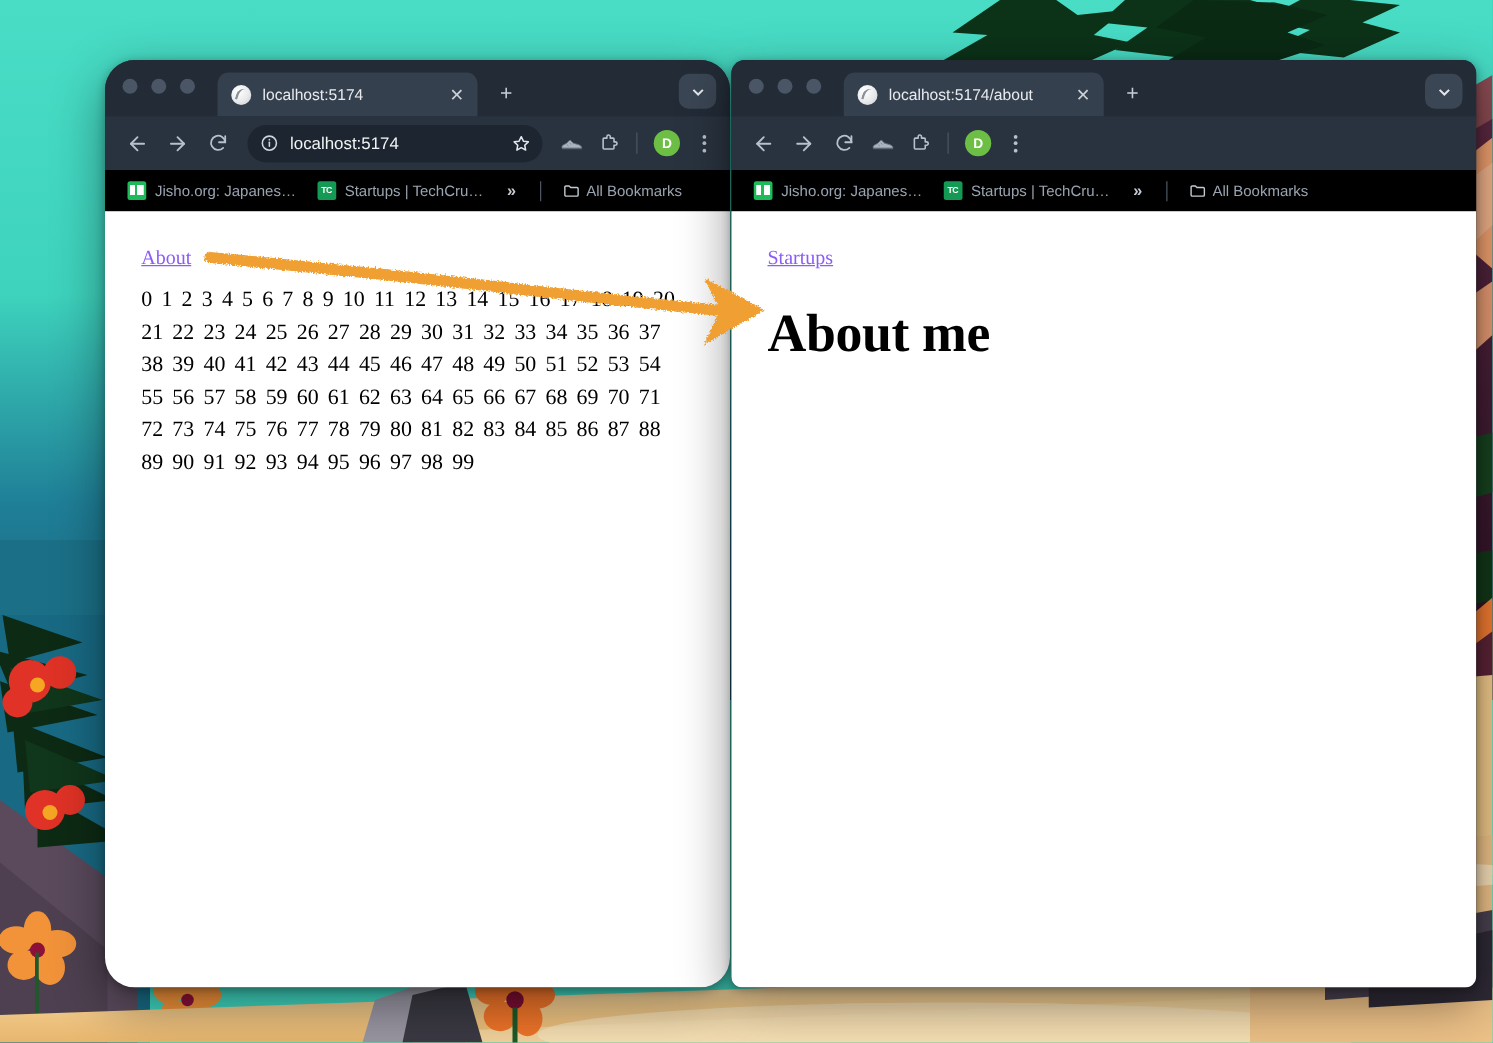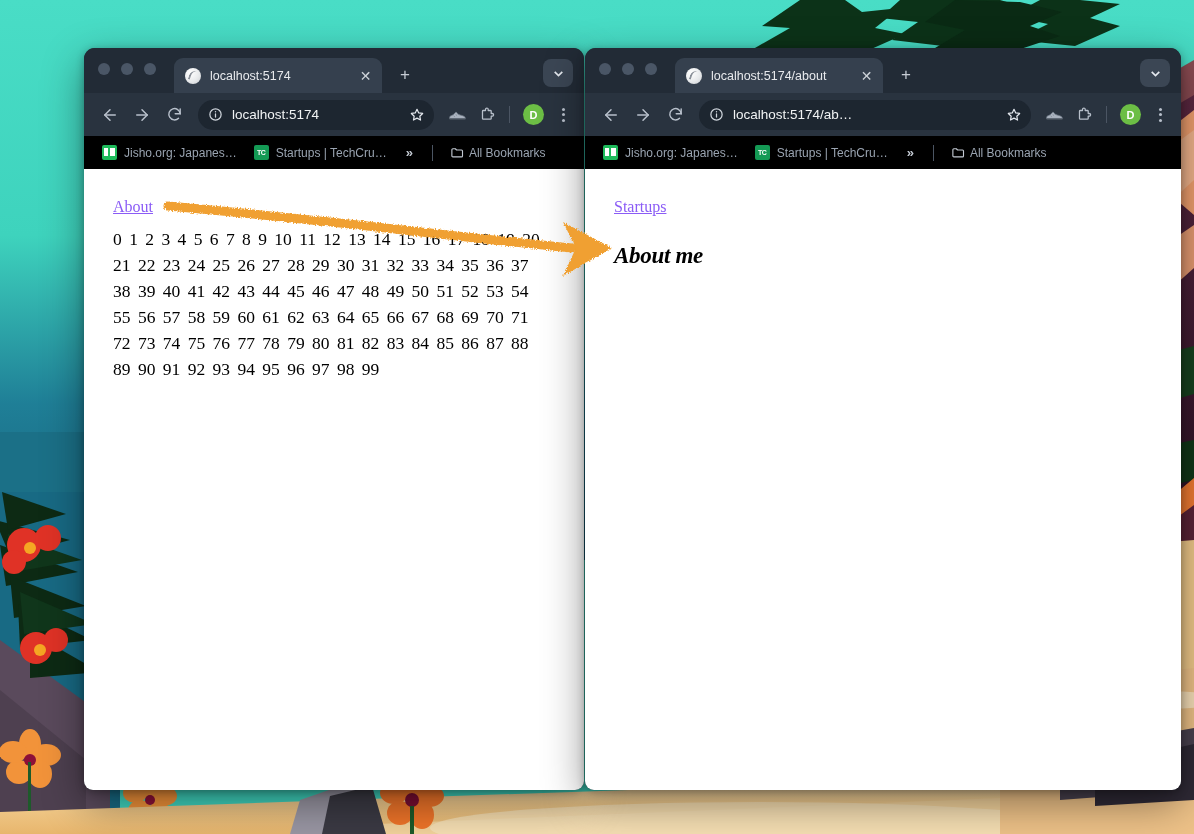--- a/index.html
+++ b/index.html
@@ -15,21 +15,21 @@
   #wallpaper svg { display: block; width: 1194px; height: 834px; }
 
   
   .browser-window {
     position: absolute;
     background: #29333f;
     border-radius: 11px 11px 9px 9px;
     overflow: hidden;
     box-shadow: 0 14px 42px rgba(0,0,0,0.42), 0 2px 8px rgba(0,0,0,0.3);
   }
-  #window-left  { left: 84px;  top: 48px; width: 500px; height: 742px; }
+  #window-left  { left: 84px;  top: 48px; width: 500px; height: 742px; border-radius: 24px; }
   #window-right { left: 585px; top: 48px; width: 596px; height: 742px; }
 
   
   .tab-strip {
     height: 45px;
     background: #222b36;
     position: relative;
     display: flex;
     align-items: flex-end;
     padding-left: 14px;
@@ -190,25 +190,24 @@
     font-size: 16px;
   }
   .numbers-body {
     font-size: 17.5px;
     line-height: 26px;
     margin-top: 10px;
     word-spacing: 3px;
     max-width: 432px;
   }
   .about-title {
-    font-size: 23px;
+    font-size: 43px;
     font-weight: 700;
     margin-top: 27px;
     letter-spacing: -0.3px;
-    font-style: italic;
   }
   .about-text {
     font-size: 16.5px;
     margin-top: 22px;
   }
 
   
   #annotation-arrow {
     position: absolute;
     left: 0; top: 0;
@@ -497,31 +496,20 @@
           <path d="M12 5l7 7-7 7"></path>
       </svg>
     </div>
     <div class="nav-btn">
       <svg width="17" height="17" viewBox="0 0 24 24" fill="none" stroke="currentColor" stroke-width="2" stroke-linecap="round">
         <path d="M20 11a8 8 0 1 0-2.3 6.3"></path>
           <path d="M20 4v7h-7"></path>
       </svg>
     </div>
 
-    <div class="omnibox">
-      <svg width="15" height="15" viewBox="0 0 24 24" fill="none" stroke="#cfd5dc" stroke-width="2">
-        <circle cx="12" cy="12" r="9"></circle>
-          <path d="M12 11v5" stroke-linecap="round"></path>
-          <circle cx="12" cy="7.6" r="1.1" fill="#cfd5dc" stroke="none"></circle>
-      </svg>
-      <span class="omnibox-url" title="Search Google or type a URL">localhost:5174/ab…</span>
-      <svg width="16" height="16" viewBox="0 0 24 24" fill="none" stroke="#e4e8ee" stroke-width="1.8" stroke-linejoin="round">
-        <path d="M12 3.5l2.6 5.4 5.9.8-4.3 4.1 1.1 5.8-5.3-2.9-5.3 2.9 1.1-5.8L3.5 9.7l5.9-.8z"></path>
-      </svg>
-    </div>
 
     <div class="tb-icon">
       <svg width="19" height="19" viewBox="0 0 24 24">
         <path d="M2 16c0-1.5 1-2 2.4-2.6 1.6-.7 3-1.6 4-3 .5-.8 1.3-1.4 2.2-1.1.8.3 1 1.1 1.6 1.8.8.9 2.2 1.3 3.8 1.7 2.2.5 4 1.1 5 2.1.6.6.9 1.4.9 2.1H2z" fill="#aab3bf" stroke="#6b7683" stroke-width="0.9"></path>
         <path d="M2 17.5h20" stroke="#5c6671" stroke-width="1.4"></path>
         <path d="M7 13.5l1.6 1.4M9.6 11.8l1.8 1.6M12.2 11.2l1.6 1.6" stroke="#778190" stroke-width="0.9"></path>
       </svg>
     </div>
     <div class="tb-icon">
       <svg width="18" height="18" viewBox="0 0 24 24" fill="none" stroke="currentColor" stroke-width="1.7" stroke-linejoin="round">

